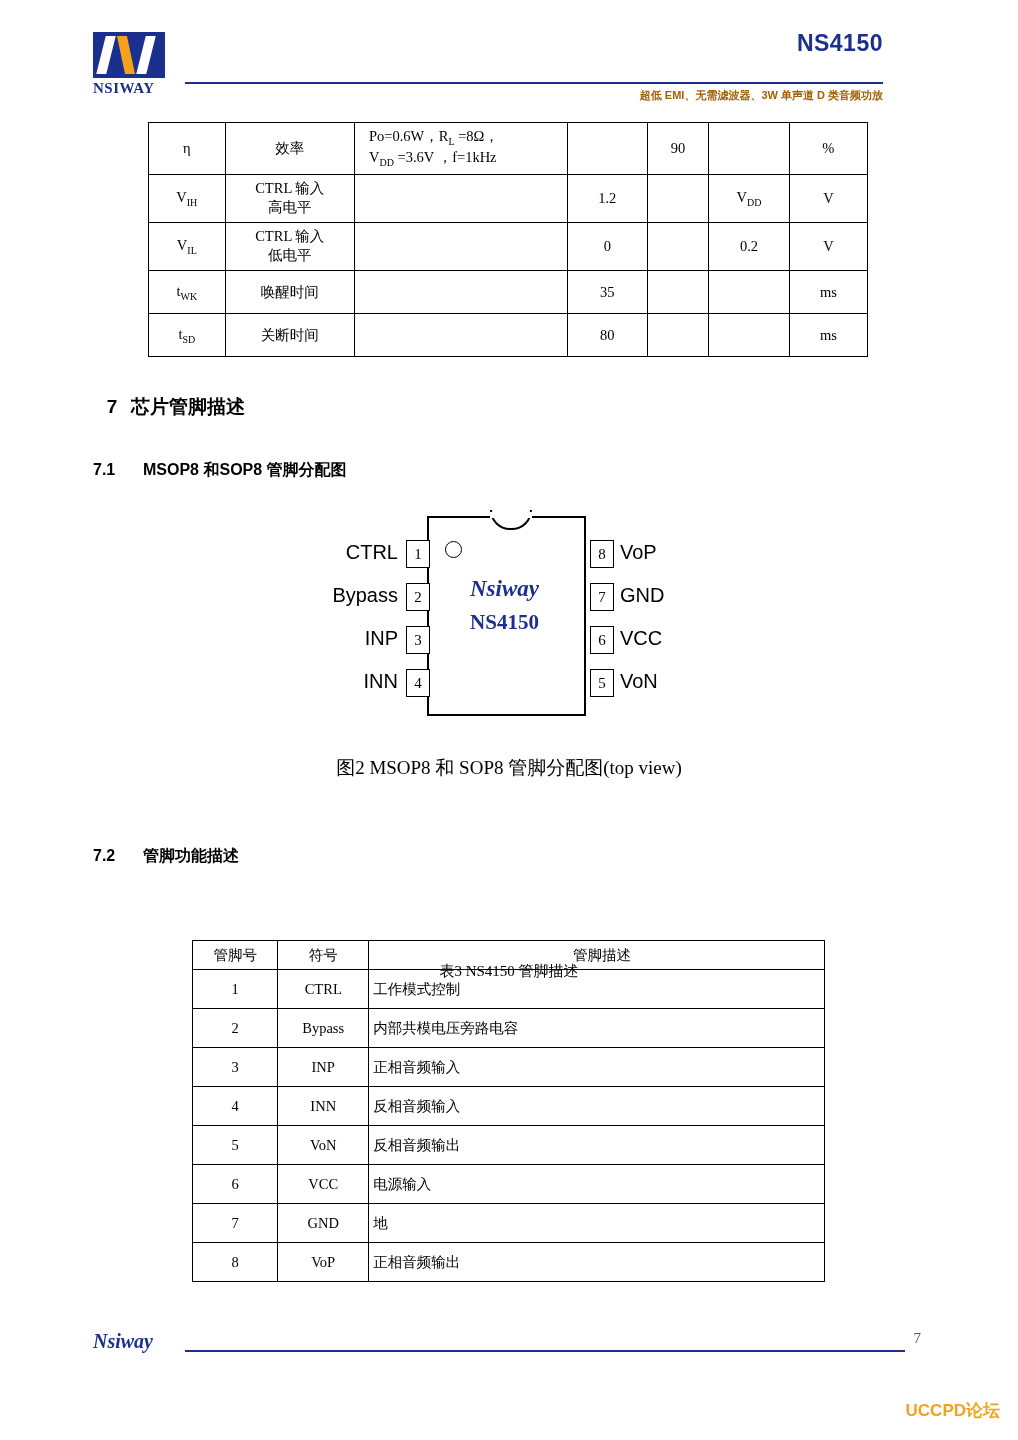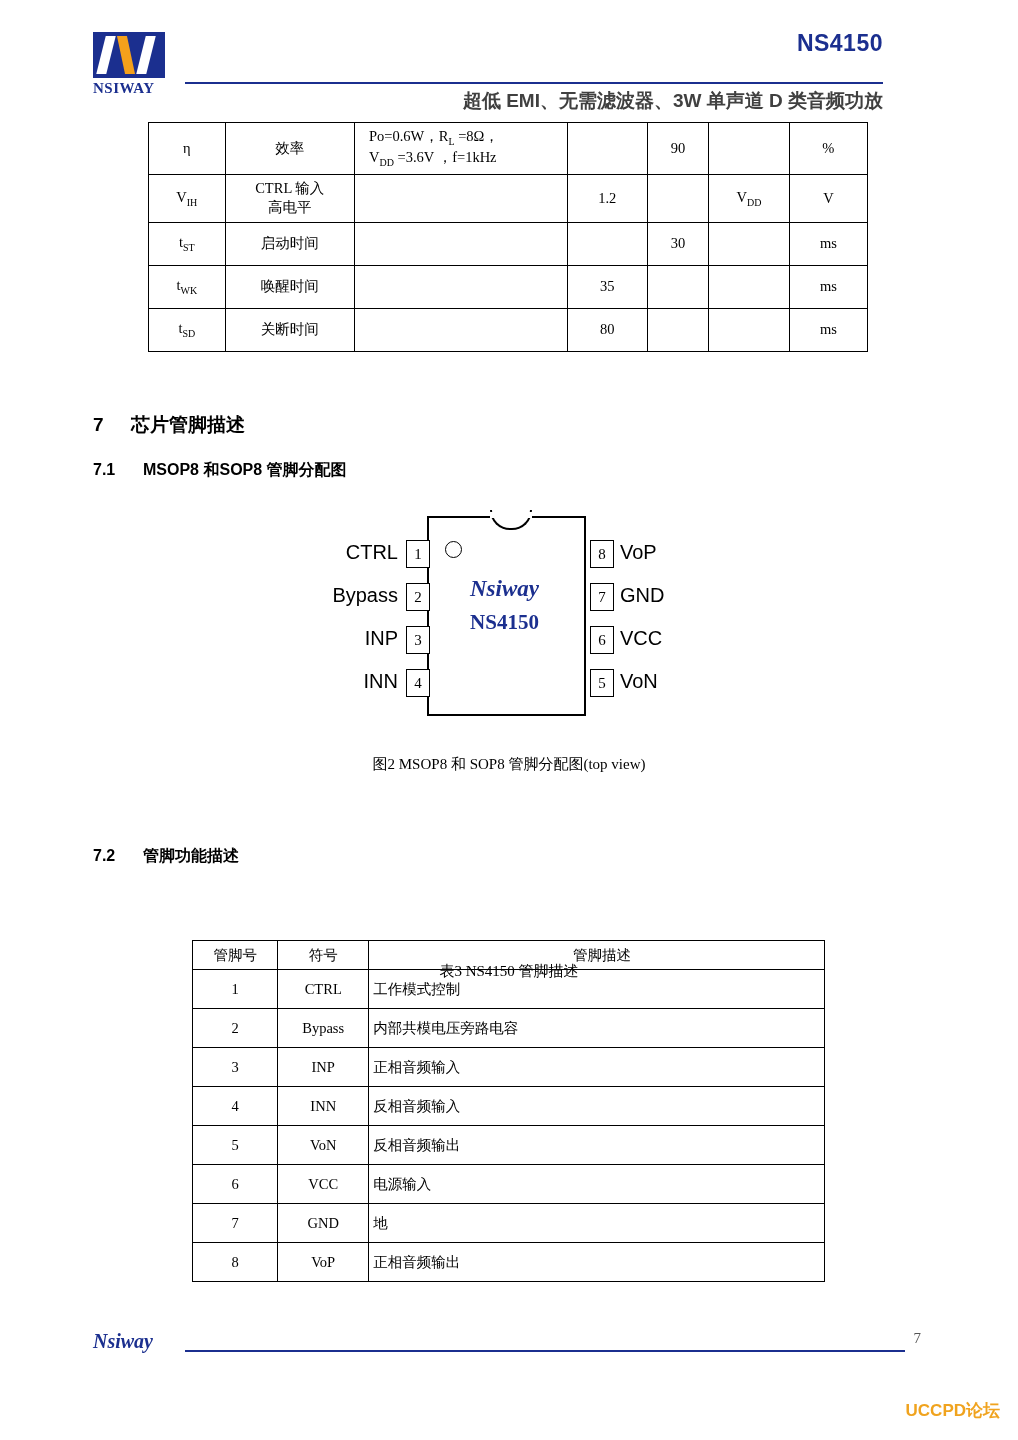--- a/index.html
+++ b/index.html
@@ -100,23 +100,23 @@
     top: 52px;
     width: 698px;
     height: 2px;
     background: #1b2f8f;
   }
   .header-sub {
     position: absolute;
     right: 0;
     top: 58px;
     font-family: "Liberation Sans", sans-serif;
-    font-size: 19px;
-    font-weight: bold;
-    color: #404040;
+    font-size: 11px;
+    font-weight: bold;
+    color: #a16207;
     white-space: nowrap;
   }
 
   
   .spec-table {
     position: absolute;
     top: 122px;
     left: 148px;
     width: 720px;
     border-collapse: collapse;
@@ -249,21 +249,21 @@
   }
   .pin-label.left  { text-align: right; }
   .pin-label.right { text-align: left; }
 
   .fig-caption {
     position: absolute;
     top: 755px;
     left: 0;
     width: 1018px;
     text-align: center;
-    font-size: 15px;
+    font-size: 19px;
   }
 
   
   .table-caption {
     position: absolute;
     top: 916px;
     left: 0;
     width: 1018px;
     text-align: center;
     font-size: 15px;
@@ -377,30 +377,30 @@
       <tr>
         <td class="c-sym"><span>V</span><sub>IH</sub></td>
         <td class="c-desc two-line"><span>CTRL 输入</span><br><span>高电平</span></td>
         <td class="c-cond"></td>
         <td class="c-min">1.2</td>
         <td class="c-typ"></td>
         <td class="c-max"><span>V</span><sub>DD</sub></td>
         <td class="c-unit">V</td>
       </tr>
 
-
-      <tr>
-        <td class="c-sym"><span>t</span><sub>ST</sub></td>
-        <td class="c-desc">启动时间</td>
+      <tr>
+        <td class="c-sym"><span>V</span><sub>IL</sub></td>
+        <td class="c-desc two-line"><span>CTRL 输入</span><br><span>低电平</span></td>
         <td class="c-cond"></td>
-        <td class="c-min"></td>
-        <td class="c-typ">30</td>
-        <td class="c-max"></td>
-        <td class="c-unit">ms</td>
-      </tr>
+        <td class="c-min">0</td>
+        <td class="c-typ"></td>
+        <td class="c-max">0.2</td>
+        <td class="c-unit">V</td>
+      </tr>
+
 
       <tr>
         <td class="c-sym"><span>t</span><sub>WK</sub></td>
         <td class="c-desc">唤醒时间</td>
         <td class="c-cond"></td>
         <td class="c-min">35</td>
         <td class="c-typ"></td>
         <td class="c-max"></td>
         <td class="c-unit">ms</td>
       </tr>
@@ -410,21 +410,21 @@
         <td class="c-desc">关断时间</td>
         <td class="c-cond"></td>
         <td class="c-min">80</td>
         <td class="c-typ"></td>
         <td class="c-max"></td>
         <td class="c-unit">ms</td>
       </tr>
     </tbody>
   </table>
 
-  <div class="h1" style="top:412px; left:93px;">
+  <div class="h1" style="top:394px; left:93px;text-align:center;">
     <span class="num">7</span><span>芯片管脚描述</span>
   </div>
 
   <div class="h2" style="top:460px; left:93px;">
     <span class="num">7.1</span><span>MSOP8 和SOP8 管脚分配图</span>
   </div>
 
   <div class="pin-diagram">
     <div class="chip-body"></div>
     <div class="notch"></div>

